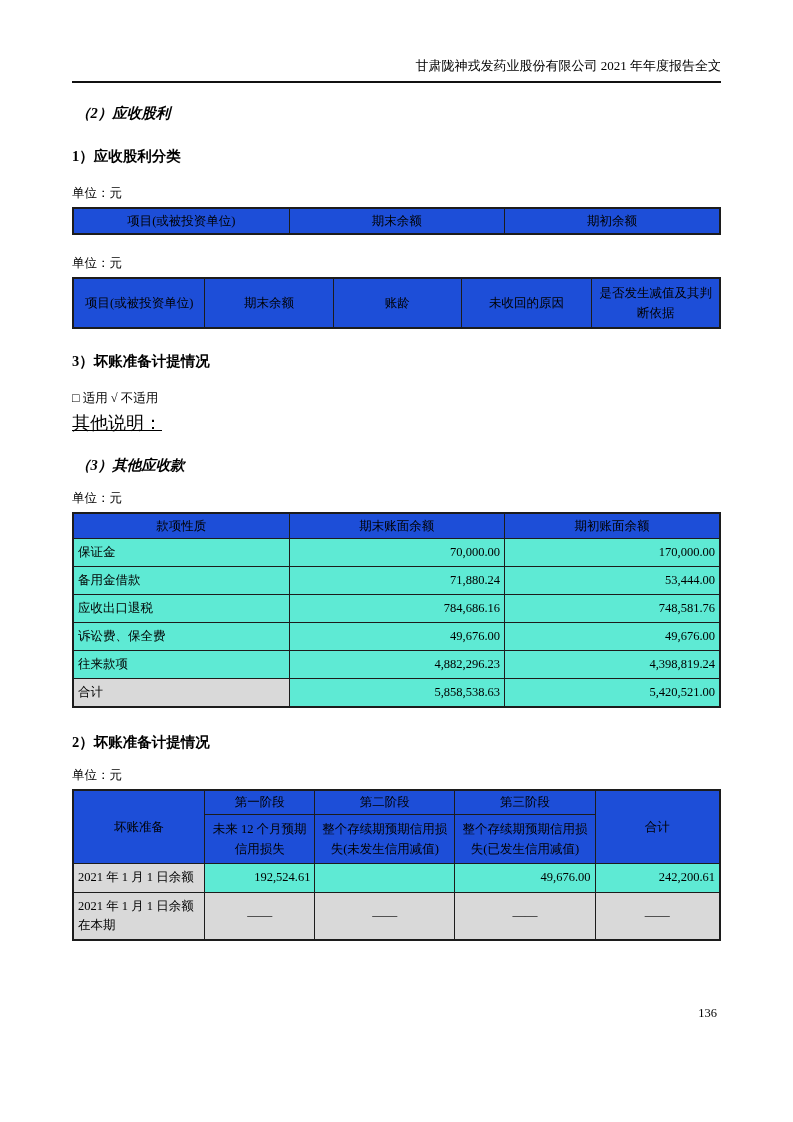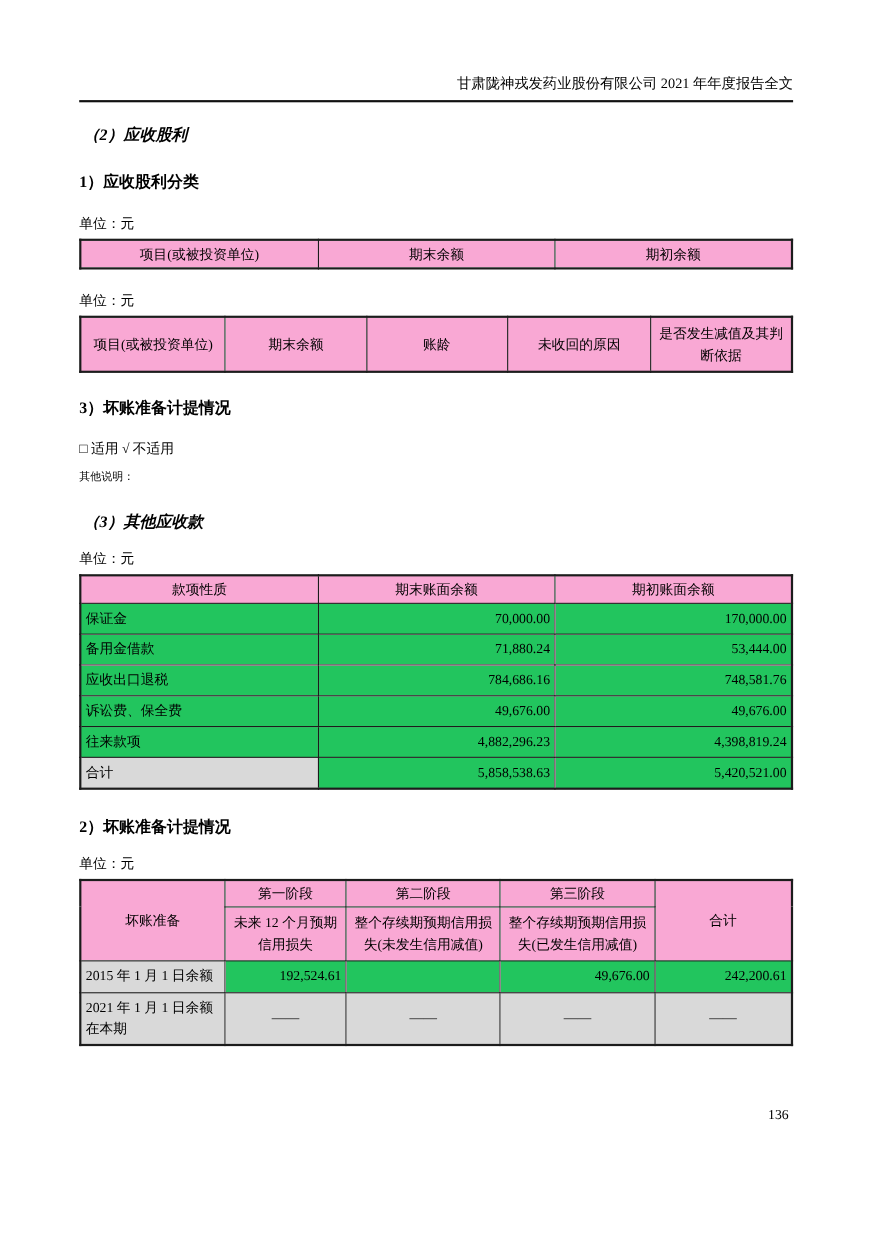--- a/index.html
+++ b/index.html
@@ -4,49 +4,49 @@
 <style>
   html,body{margin:0;padding:0;background:#ffffff;}
   .page{
     position:relative;
     width:793px;height:1122px;
     background:#ffffff;
     font-family:"Liberation Serif","DejaVu Serif",serif;
     color:#000;
     overflow:hidden;
   }
-  .content{margin:14px 72px;}
+  .content{margin:4px 72px;}
 
   .doc-header{padding-top:54px;text-align:right;font-size:13px;line-height:16px;}
   .header-rule{margin-top:7px;border-top:2px solid #111;height:0;}
 
   .h-major{font-size:14.5px;font-weight:bold;margin:21px 0 0 4px;line-height:18px;font-style:italic;}
   .h-minor{font-size:14.5px;font-weight:bold;margin:23px 0 0 0;line-height:18px;}
   .sp-before{margin-top:25px;}
 
   .unit{font-size:12.5px;text-align:left;margin-top:21px;line-height:15px;}
   .unit-tight{margin-top:17px;}
 
   .note{font-size:12.5px;margin-top:21px;line-height:15px;}
-  .note2{font-size:10px;margin-top:10px;line-height:15px;}
+  .note2{font-size:18px;margin-top:10px;line-height:15px;text-decoration:underline;}
 
   table.tbl{
     border-collapse:collapse;width:100%;table-layout:fixed;
     margin-top:6px;font-size:12.5px;
     border:2px solid #1c1c1c;
   }
   .tbl th,.tbl td{
     border:1px solid #1c1c1c;
     font-weight:normal;
     padding:2px 4px;
     line-height:1.5;
     overflow:hidden;
   }
-  .tbl th{background:#f9a8d4;text-align:center;vertical-align:middle;}
-  .tbl td{background:#22c55e;vertical-align:middle;}
+  .tbl th{background:#1d4ed8;text-align:center;vertical-align:middle;}
+  .tbl td{background:#5eead4;vertical-align:middle;}
   .t1 th{height:20px;}
   .t2 th{height:44px;line-height:1.6;}
   .t3 th{height:20px;}
   .t3 td{height:23px;}
   .t4 .r-stage th{height:18px;}
   .t4 .r-sub th{height:44px;line-height:1.6;}
   .t4 .r-data td{height:24px;}
   .t4 .r-dash td{height:42px;}
   .num{text-align:right;}
   .label-cell{text-align:left;}
@@ -179,21 +179,21 @@
         <th>第二阶段</th>
         <th>第三阶段</th>
         <th rowspan="2">合计</th>
       </tr>
       <tr class="r-sub">
         <th>未来 12 个月预期信用损失</th>
         <th>整个存续期预期信用损失(未发生信用减值)</th>
         <th>整个存续期预期信用损失(已发生信用减值)</th>
       </tr>
       <tr class="r-data">
-        <td class="label-cell grey">2015 年 1 月 1 日余额</td>
+        <td class="label-cell grey">2021 年 1 月 1 日余额</td>
         <td class="num">192,524.61</td>
         <td class="num"></td>
         <td class="num">49,676.00</td>
         <td class="num">242,200.61</td>
       </tr>
       <tr class="r-dash">
         <td class="label-cell grey">2021 年 1 月 1 日余额在本期</td>
         <td class="dash grey">——</td>
         <td class="dash grey">——</td>
         <td class="dash grey">——</td>

